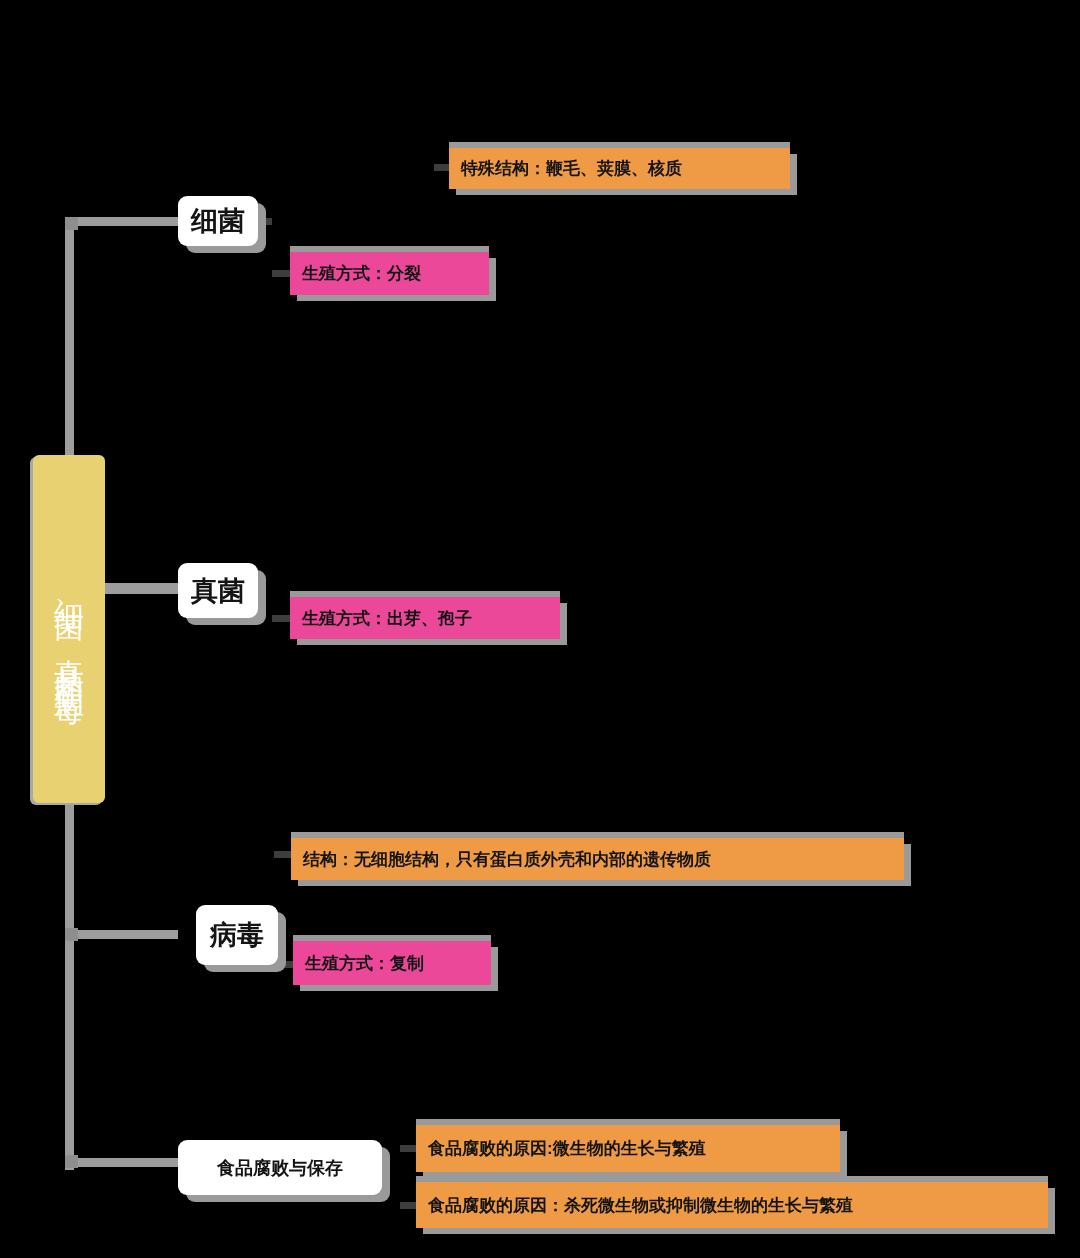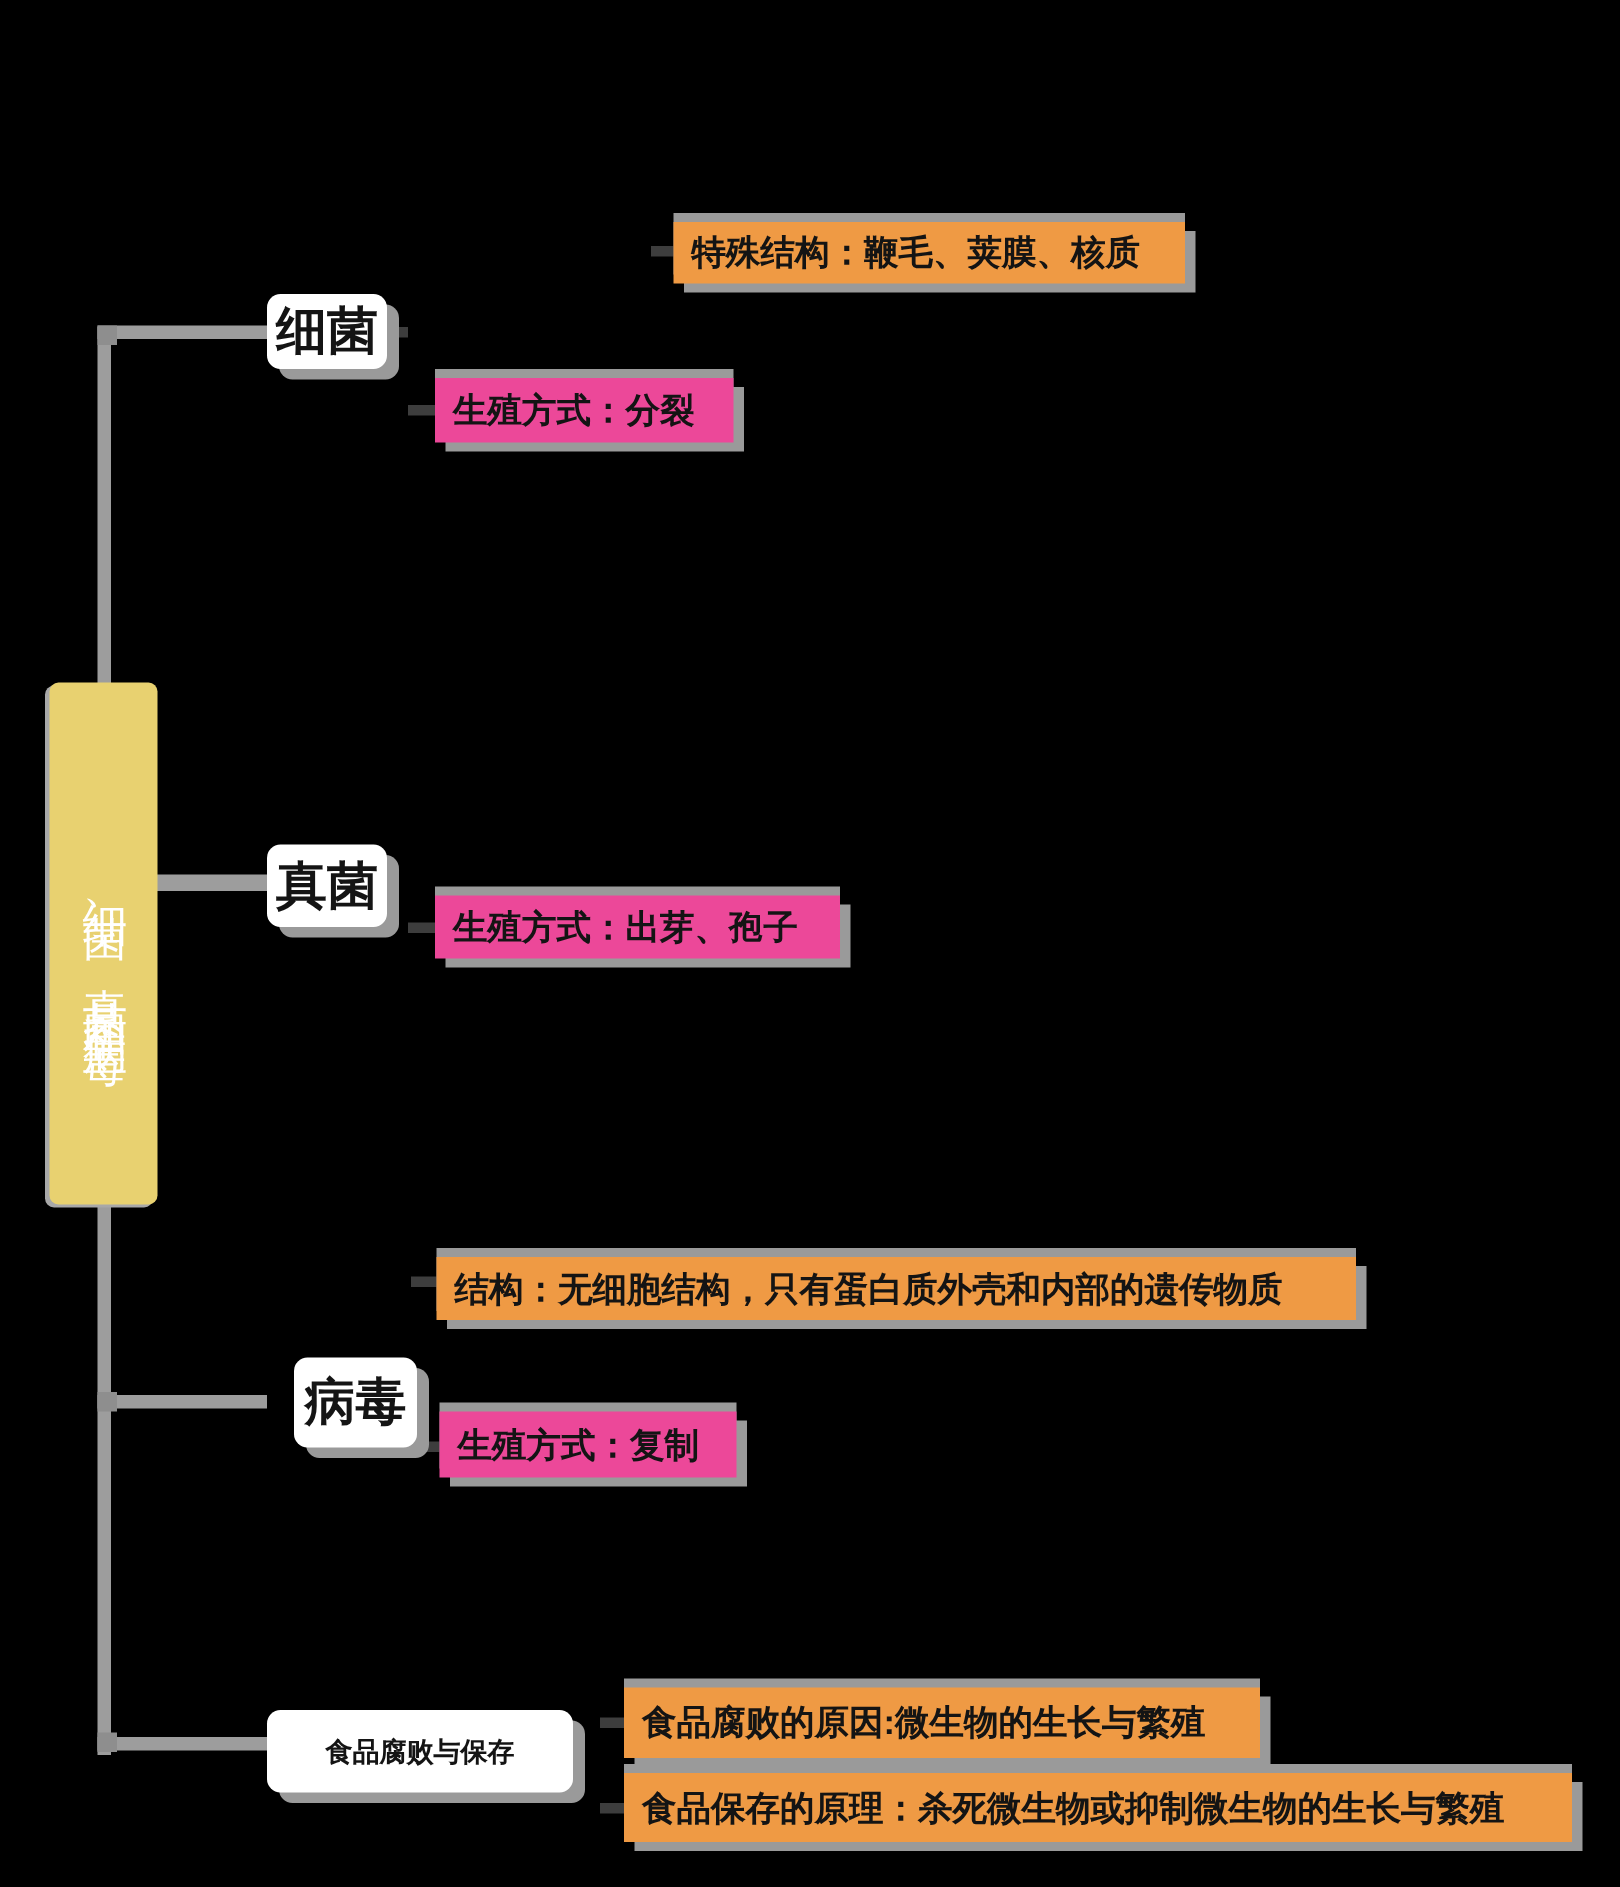--- a/index.html
+++ b/index.html
@@ -31,33 +31,33 @@
   }
   .node {
     position: absolute;
     background: #ffffff;
     border-radius: 9px;
     box-shadow: 8px 7px 0 #9a9a9a;
     display: flex;
     align-items: center;
     justify-content: center;
     font-weight: 600;
-    font-size: 34px;
+    font-size: 27px;
     color: #141414;
     white-space: nowrap;
   }
   .node.wide { font-size: 18px; }
   .leaf {
     position: absolute;
     display: flex;
     align-items: center;
     padding: 0 12px;
     box-sizing: border-box;
     font-weight: 700;
-    font-size: 23px;
+    font-size: 17px;
     color: #141414;
     white-space: nowrap;
     box-shadow: 0 -6px 0 #9a9a9a, 7px 6px 0 #9a9a9a;
   }
   .leaf.orange { background: #ef9a44; }
   .leaf.pink   { background: #ec4899; }
 </style>
 </head>
 <body>
 
@@ -92,15 +92,15 @@
 
   <div class="leaf orange" style="left:449px; top:148px; width:341px; height:41px;">特殊结构：鞭毛、荚膜、核质</div>
   <div class="leaf pink" style="left:290px; top:252px; width:199px; height:43px;">生殖方式：分裂</div>
 
   <div class="leaf pink" style="left:290px; top:597px; width:270px; height:42px;">生殖方式：出芽、孢子</div>
 
   <div class="leaf orange" style="left:291px; top:838px; width:613px; height:42px;">结构：无细胞结构，只有蛋白质外壳和内部的遗传物质</div>
   <div class="leaf pink" style="left:293px; top:941px; width:198px; height:44px;">生殖方式：复制</div>
 
   <div class="leaf orange" style="left:416px; top:1125px; width:424px; height:47px;">食品腐败的原因:微生物的生长与繁殖</div>
-  <div class="leaf orange" style="left:416px; top:1182px; width:632px; height:46px;">食品保存的原理：杀死微生物或抑制微生物的生长与繁殖</div>
+  <div class="leaf orange" style="left:416px; top:1182px; width:632px; height:46px;">食品腐败的原因：杀死微生物或抑制微生物的生长与繁殖</div>
 
 </div>
 
 </body></html>

